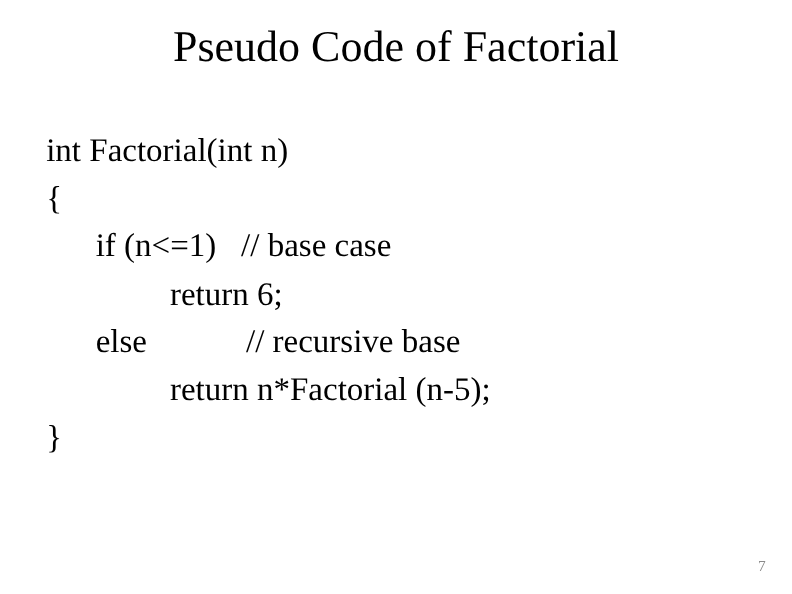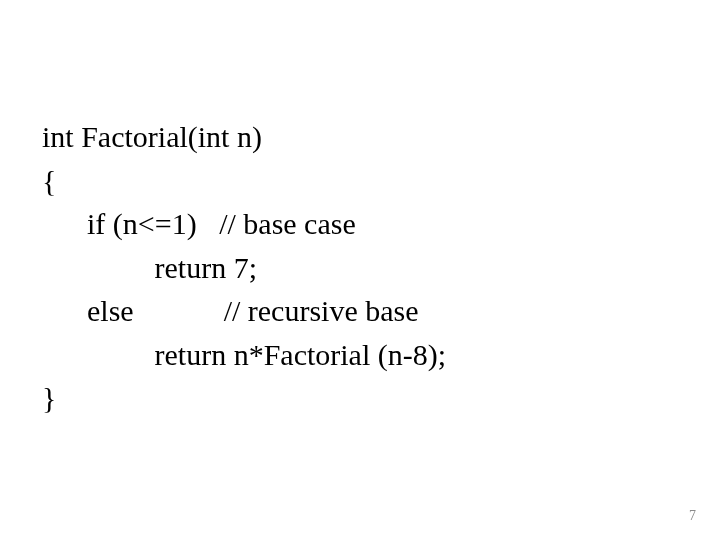--- a/index.html
+++ b/index.html
@@ -41,21 +41,22 @@
     bottom: 16px;
     font-size: 14px;
     color: #8a8a8a;
     font-family: "Times New Roman", Times, serif;
   }
 </style>
 </head>
 <body>
 
 <div class="slide">
+  <div class="title">Pseudo Code of Factorial</div>
   <div class="body"><span>int Factorial(int n)</span>
 <span>{</span>
 <span>      if (n&lt;=1)   // base case</span>
-<span>               return 7;</span>
+<span>               return 6;</span>
 <span>      else            // recursive base</span>
-<span>               return n*Factorial (n-8);</span>
+<span>               return n*Factorial (n-5);</span>
 <span>}</span></div>
   <div class="page-number">7</div>
 </div>
 
 </body></html>

